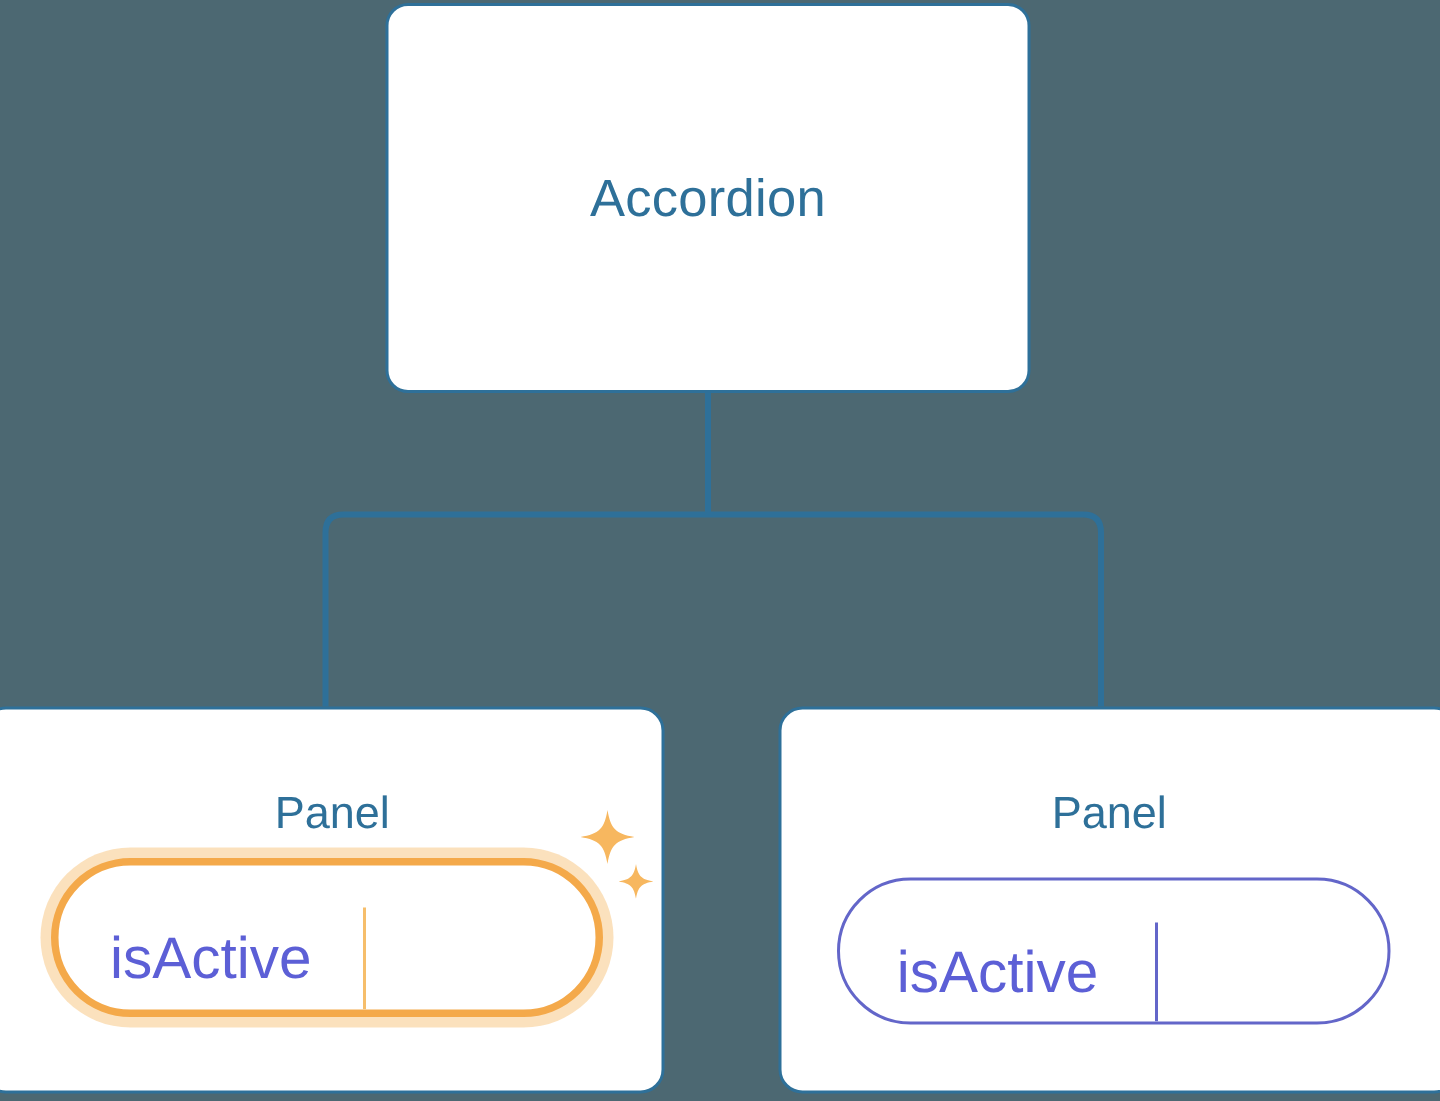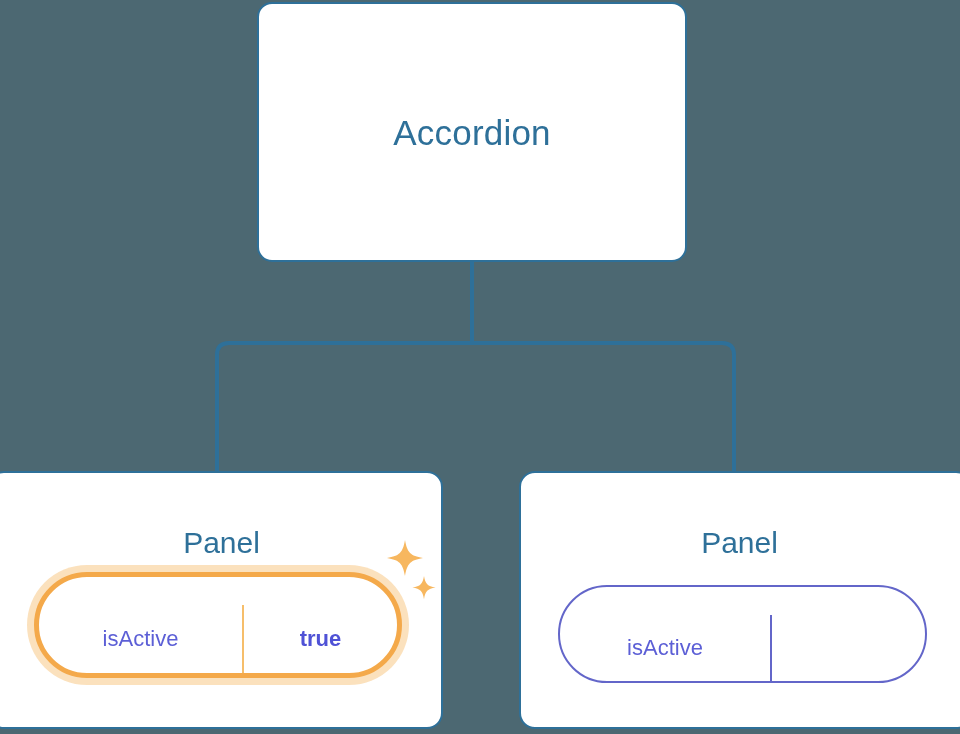--- a/index.html
+++ b/index.html
@@ -103,21 +103,21 @@
     background: #FFFFFF;
     box-sizing: border-box;
     border-radius: 999px;
     overflow: hidden;
   }
   .pill .cell {
     display: flex;
     align-items: center;
     justify-content: center;
     box-sizing: border-box;
-    font-size: 22px;
+    font-size: 39px;
     line-height: 1;
     color: #5C5FD6;
     white-space: nowrap;
     margin-top: 28px;
   }
 
   
   .pill.highlight {
     border: 5px solid #F4A94A;
     box-shadow: 0 0 0 7px rgba(246, 183, 98, 0.42);
@@ -174,21 +174,20 @@
   <div class="node-root">
     <span class="node-title">Accordion</span>
   </div>
 
   <div class="panel-card left">
     <div class="panel-title">Panel</div>
 
     <div class="pill-wrap left">
       <div class="pill highlight">
         <div class="cell key">isActive</div>
-        <div class="cell val">true</div>
       </div>
     </div>
   </div>
 
   <svg class="sparkles" viewBox="0 0 64 68" xmlns="http://www.w3.org/2000/svg">
     <path fill="#F7B75F" d="M24 1 C26.2 13.6 29.4 16.8 42 19 C29.4 21.2 26.2 24.4 24 37 C21.8 24.4 18.6 21.2 6 19 C18.6 16.8 21.8 13.6 24 1 Z"></path>
     <path fill="#F7B75F" d="M43 37 C44.4 45.1 46.5 47.2 54.6 48.6 C46.5 50 44.4 52.1 43 60.2 C41.6 52.1 39.5 50 31.4 48.6 C39.5 47.2 41.6 45.1 43 37 Z"></path>
   </svg>
 
   <div class="panel-card right">

